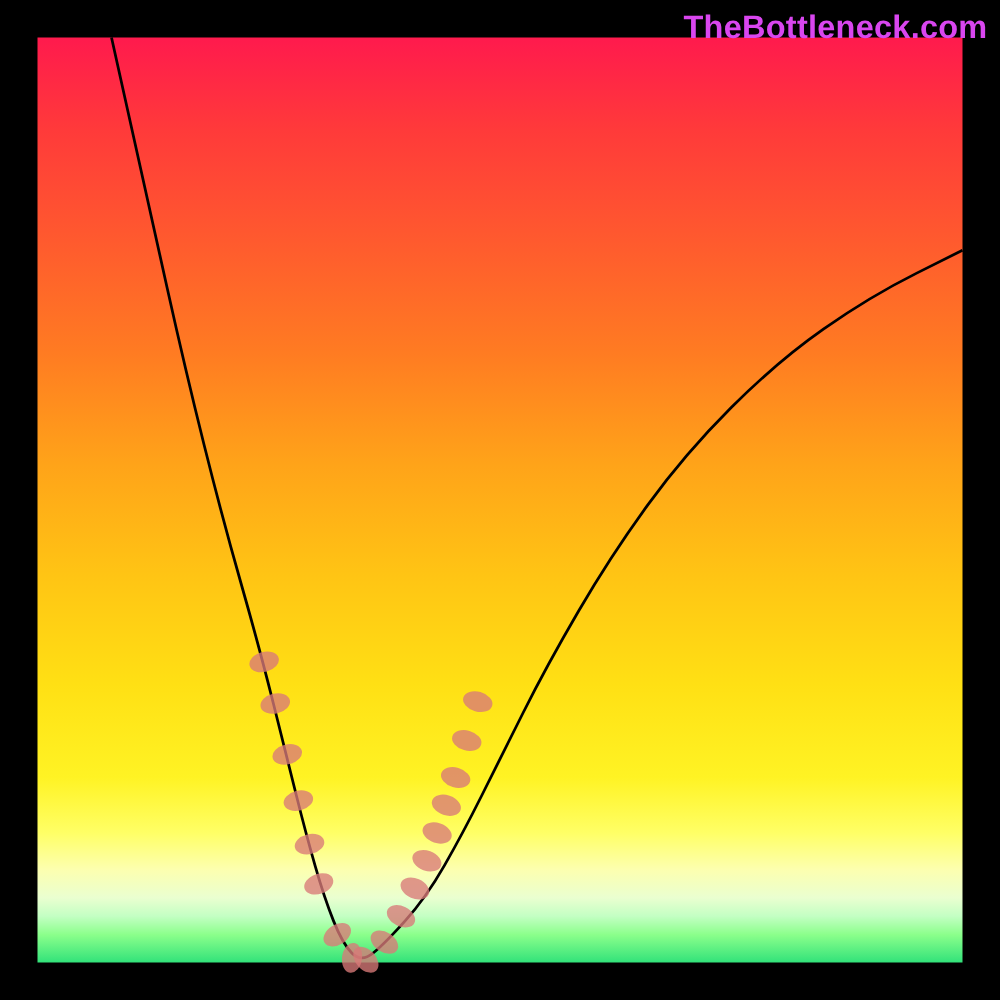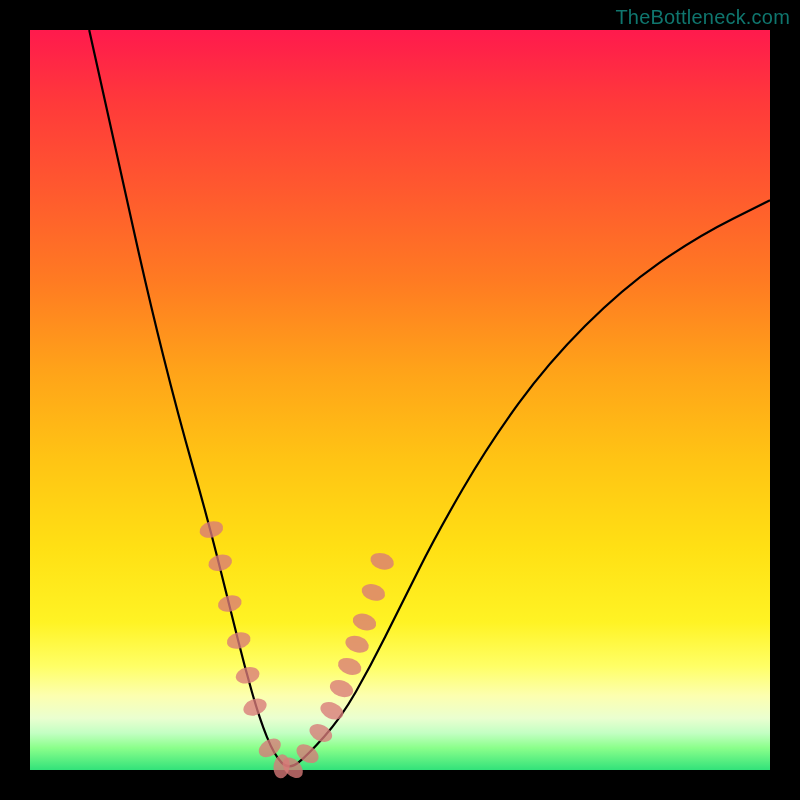--- a/index.html
+++ b/index.html
@@ -38,23 +38,23 @@
         #eaffd0 93%,
         #c3ffc3 95%,
         #8bff8b 97%,
         #32e27a 100%
       );
   }
   .watermark {
     position: absolute;
     top: 6px;
     right: 10px;
-    color: #0f766e;
-    font-size: 20px;
-    font-weight: 400;
+    color: #d946ef;
+    font-size: 26px;
+    font-weight: 700;
     letter-spacing: 0.2px;
     user-select: none;
   }
   svg.curve {
     position: absolute;
     left: 0; top: 0;
     width: 100%;
     height: 100%;
     overflow: visible;
   }

